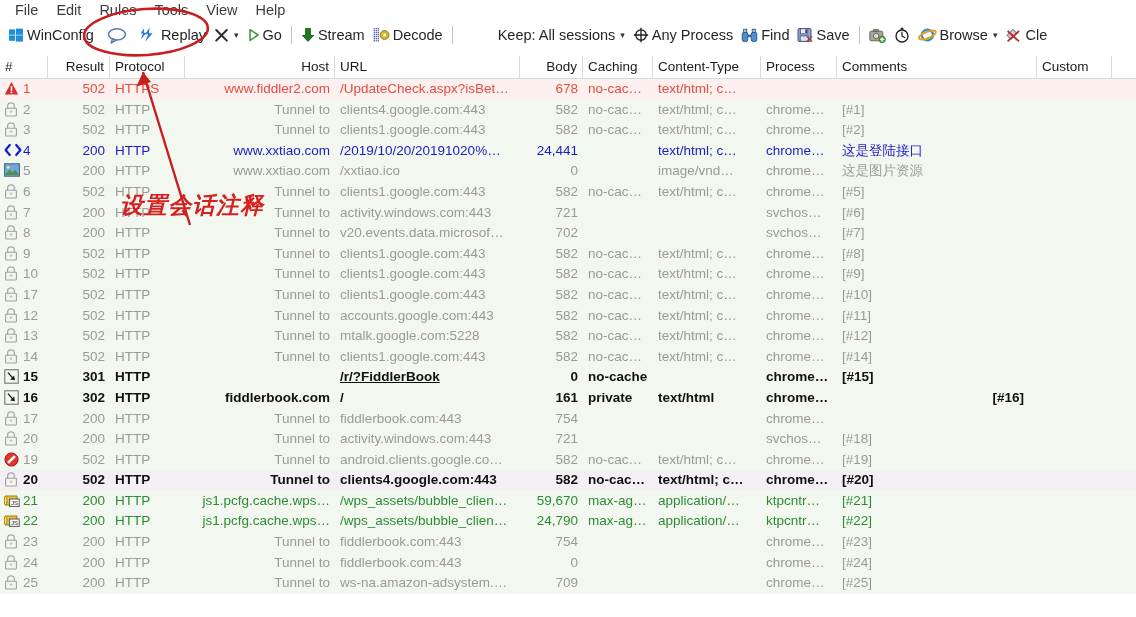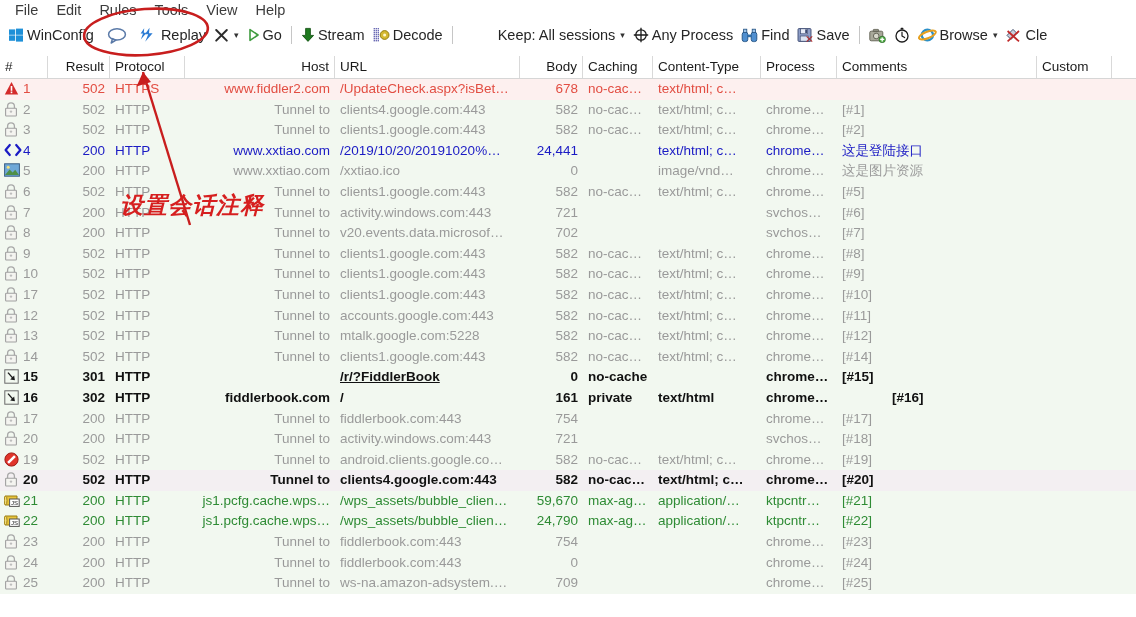--- a/index.html
+++ b/index.html
@@ -655,39 +655,38 @@
           </svg></span>
         <div class="cell t-black b" style="left: 0px; width: 48px; text-align: left; padding-left: 23px;">16</div>
         <div class="cell t-black b" style="left: 48px; width: 62px; text-align: right;">302</div>
         <div class="cell t-black b" style="left: 110px; width: 75px; text-align: left;">HTTP</div>
         <div class="cell t-black b" style="left: 185px; width: 150px; text-align: right;">fiddlerbook.com</div>
         <div class="cell t-black b" style="left: 335px; width: 185px; text-align: left;">/</div>
         <div class="cell t-black b" style="left: 520px; width: 63px; text-align: right;">161</div>
         <div class="cell t-black b" style="left: 583px; width: 70px; text-align: left;">private</div>
         <div class="cell t-black b" style="left: 653px; width: 108px; text-align: left;">text/html</div>
         <div class="cell t-black b" style="left: 761px; width: 76px; text-align: left;">chrome…</div>
-        <div class="cell t-black b" style="left: 887px; width: 200px; text-align: left;">[#16]</div>
+        <div class="cell t-black b" style="left: 829px; width: 200px; text-align: right;">[#16]</div>
         <div class="cell t-black b" style="left: 1037px; width: 75px; text-align: left;"></div>
       </div>
       <div class="row bg-green">
         <span class="ricon"><svg width="14" height="15" viewBox="0 0 14 15">
             <path d="M3.6 6.4 V4.2 a3.4 3.4 0 0 1 6.8 0 V6.4" fill="none" stroke="#a8a8a8" stroke-width="1.3"></path>
             <rect x="1.6" y="6.2" width="10.8" height="7.8" rx="0.8" fill="#f4f4f0" stroke="#a0a0a0" stroke-width="1.1"></rect>
             <circle cx="7" cy="9.6" r="1.2" fill="#bdbdbd"></circle>
           </svg></span>
         <div class="cell t-gray" style="left: 0px; width: 48px; text-align: left; padding-left: 23px;">17</div>
         <div class="cell t-gray" style="left: 48px; width: 62px; text-align: right;">200</div>
         <div class="cell t-gray" style="left: 110px; width: 75px; text-align: left;">HTTP</div>
         <div class="cell t-gray" style="left: 185px; width: 150px; text-align: right;">Tunnel to</div>
         <div class="cell t-gray" style="left: 335px; width: 185px; text-align: left;">fiddlerbook.com:443</div>
         <div class="cell t-gray" style="left: 520px; width: 63px; text-align: right;">754</div>
         <div class="cell t-gray" style="left: 583px; width: 70px; text-align: left;"></div>
         <div class="cell t-gray" style="left: 653px; width: 108px; text-align: left;"></div>
         <div class="cell t-gray" style="left: 761px; width: 76px; text-align: left;">chrome…</div>
-        <div class="cell t-gray" style="left: 837px; width: 200px; text-align: left;">[#17]</div>
         <div class="cell t-gray" style="left: 1037px; width: 75px; text-align: left;"></div>
       </div>
       <div class="row bg-green">
         <span class="ricon"><svg width="14" height="15" viewBox="0 0 14 15">
             <path d="M3.6 6.4 V4.2 a3.4 3.4 0 0 1 6.8 0 V6.4" fill="none" stroke="#a8a8a8" stroke-width="1.3"></path>
             <rect x="1.6" y="6.2" width="10.8" height="7.8" rx="0.8" fill="#f4f4f0" stroke="#a0a0a0" stroke-width="1.1"></rect>
             <circle cx="7" cy="9.6" r="1.2" fill="#bdbdbd"></circle>
           </svg></span>
         <div class="cell t-gray" style="left: 0px; width: 48px; text-align: left; padding-left: 23px;">20</div>
         <div class="cell t-gray" style="left: 48px; width: 62px; text-align: right;">200</div>

